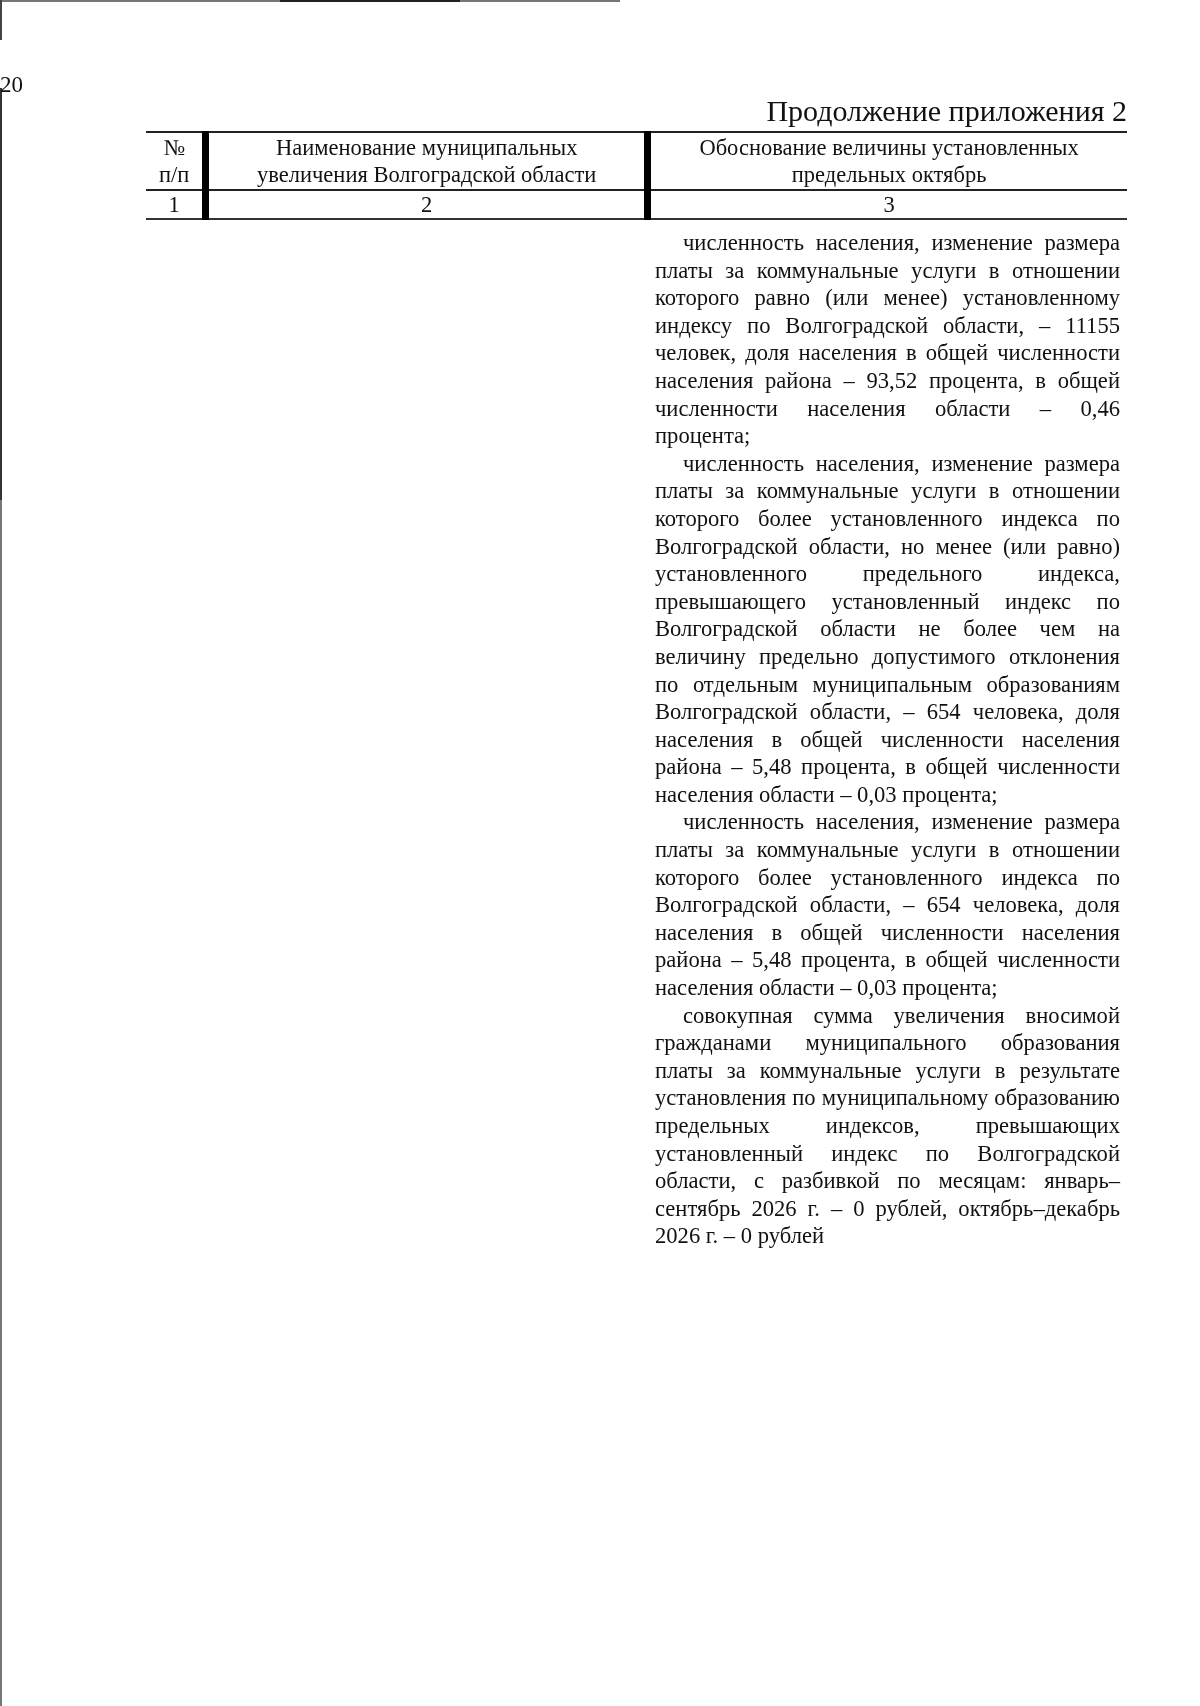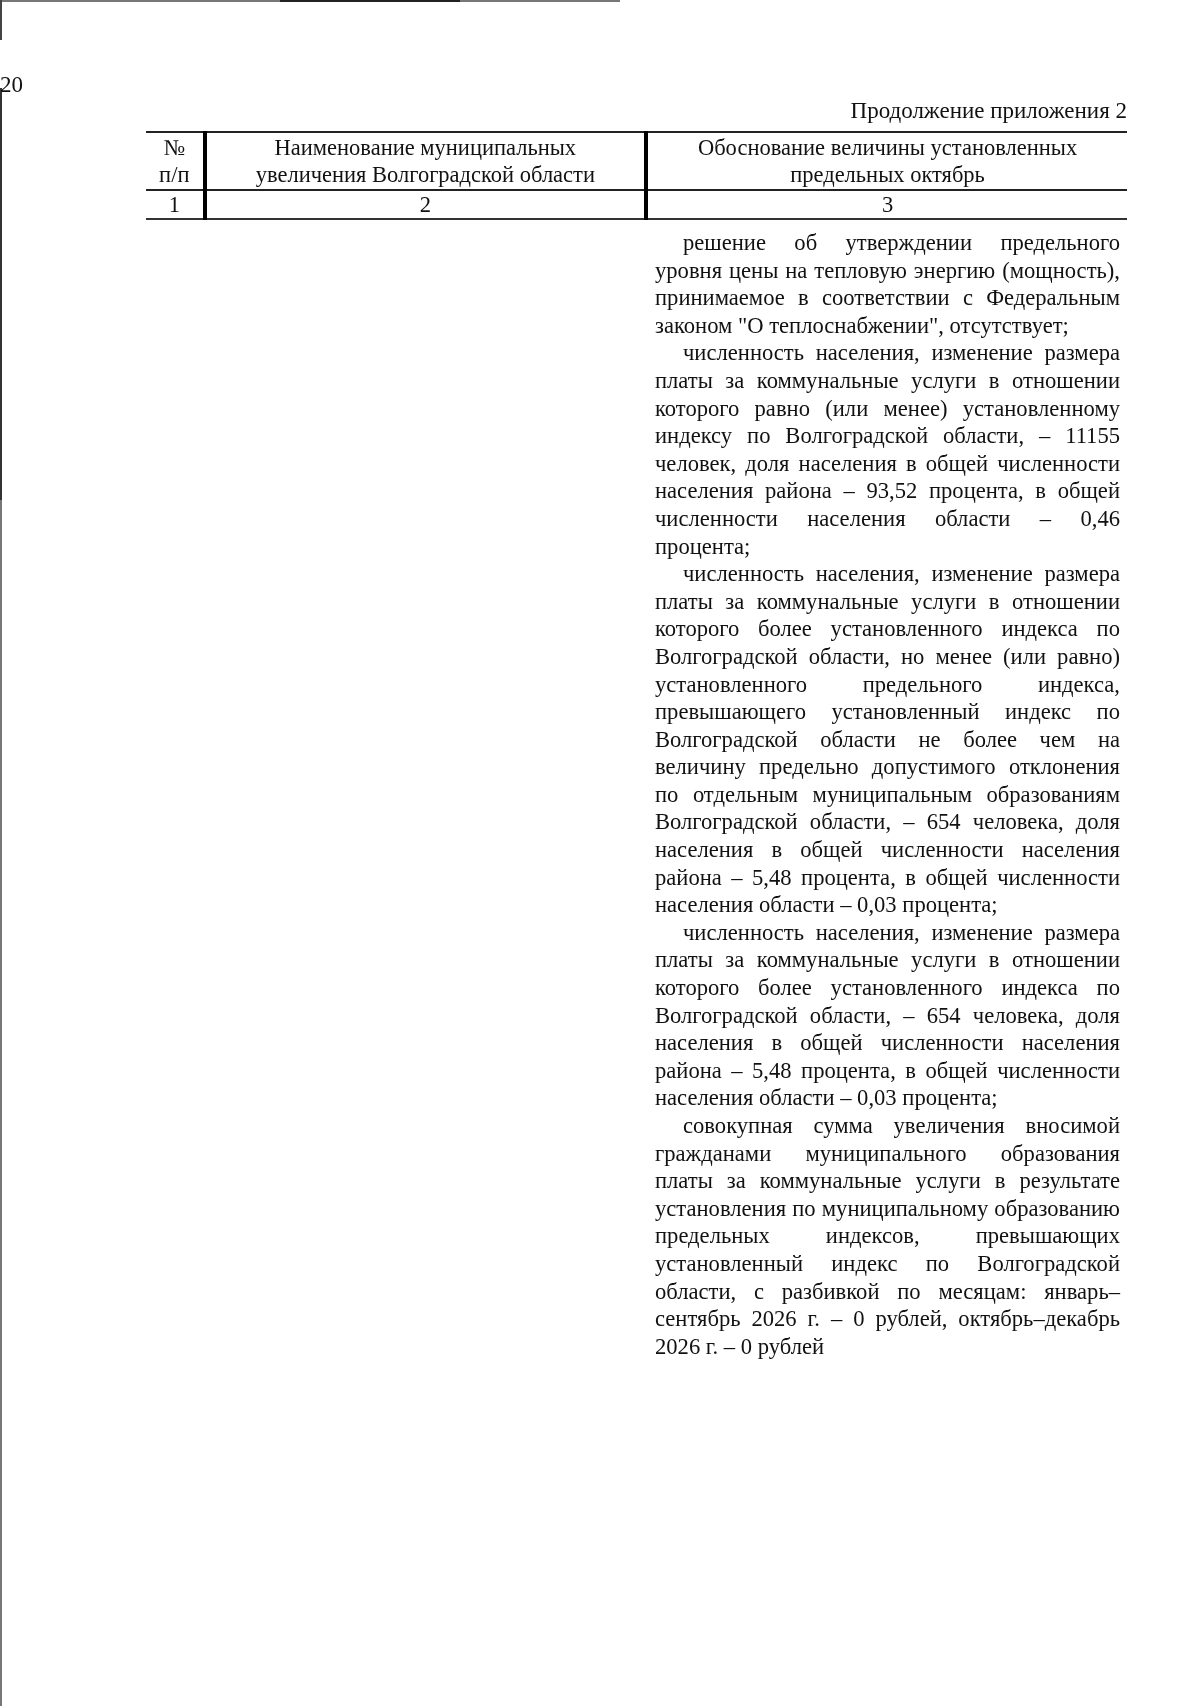--- a/index.html
+++ b/index.html
@@ -38,34 +38,34 @@
       left: 0; right: 0;
       top: 72px;
       text-align: left;
       font-size: 23px;
       line-height: 26px;
     }
     .continuation {
       position: absolute;
       right: 73px;
       top: 98px;
-      font-size: 23px;
+      font-size: 30px;
       line-height: 26px;
     }
     table.main-table {
       position: absolute;
       left: 146px;
       top: 131px;
       width: 981px;
       border-collapse: collapse;
       font-size: 22.5px;
       line-height: 27px;
     }
     table.main-table th, table.main-table td {
-      border-left: 4px solid #000000;
+      border-left: 7px solid #000000;
       border-right: 1px solid #222;
       padding: 0;
       text-align: center;
       font-weight: normal;
       vertical-align: top;
     }
     table.main-table th:first-child, table.main-table td:first-child { border-left: none; }
     table.main-table th:last-child, table.main-table td:last-child { border-right: none; }
     table.main-table thead tr.head-row th {
       border-top: 2px solid #222;
@@ -124,18 +124,17 @@
     </tr>
     <tr class="num-row">
       <th class="col1">1</th>
       <th class="col2">2</th>
       <th class="col3">3</th>
     </tr>
   </thead>
 </table>
 
 <div class="body-text">
-  <p>решение об утверждении предельного уровня цены на тепловую энергию (мощность), принимаемое в соответствии с Федеральным законом "О теплоснабжении", отсутствует;</p>
   <p>численность населения, изменение размера платы за коммунальные услуги в отношении которого равно (или менее) установленному индексу по Волгоградской области, – 11155 человек, доля населения в общей численности населения района – 93,52 процента, в общей численности населения области – 0,46 процента;</p>
   <p>численность населения, изменение размера платы за коммунальные услуги в отношении которого более установленного индекса по Волгоградской области, но менее (или равно) установленного предельного индекса, превышающего установленный индекс по Волгоградской области не более чем на величину предельно допустимого отклонения по отдельным муниципальным образованиям Волгоградской области, – 654 человека, доля населения в общей численности населения района – 5,48 процента, в общей численности населения области – 0,03 процента;</p>
   <p>численность населения, изменение размера платы за коммунальные услуги в отношении которого более установленного индекса по Волгоградской области, – 654 человека, доля населения в общей численности населения района – 5,48 процента, в общей численности населения области – 0,03 процента;</p>
   <p>совокупная сумма увеличения вносимой гражданами муниципального образования платы за коммунальные услуги в результате установления по муниципальному образованию предельных индексов, превышающих установленный индекс по Волгоградской области, с разбивкой по месяцам: январь–сентябрь 2026 г. – 0 рублей, октябрь–декабрь 2026 г. – 0 рублей</p>
 </div>
 
 </body></html>

